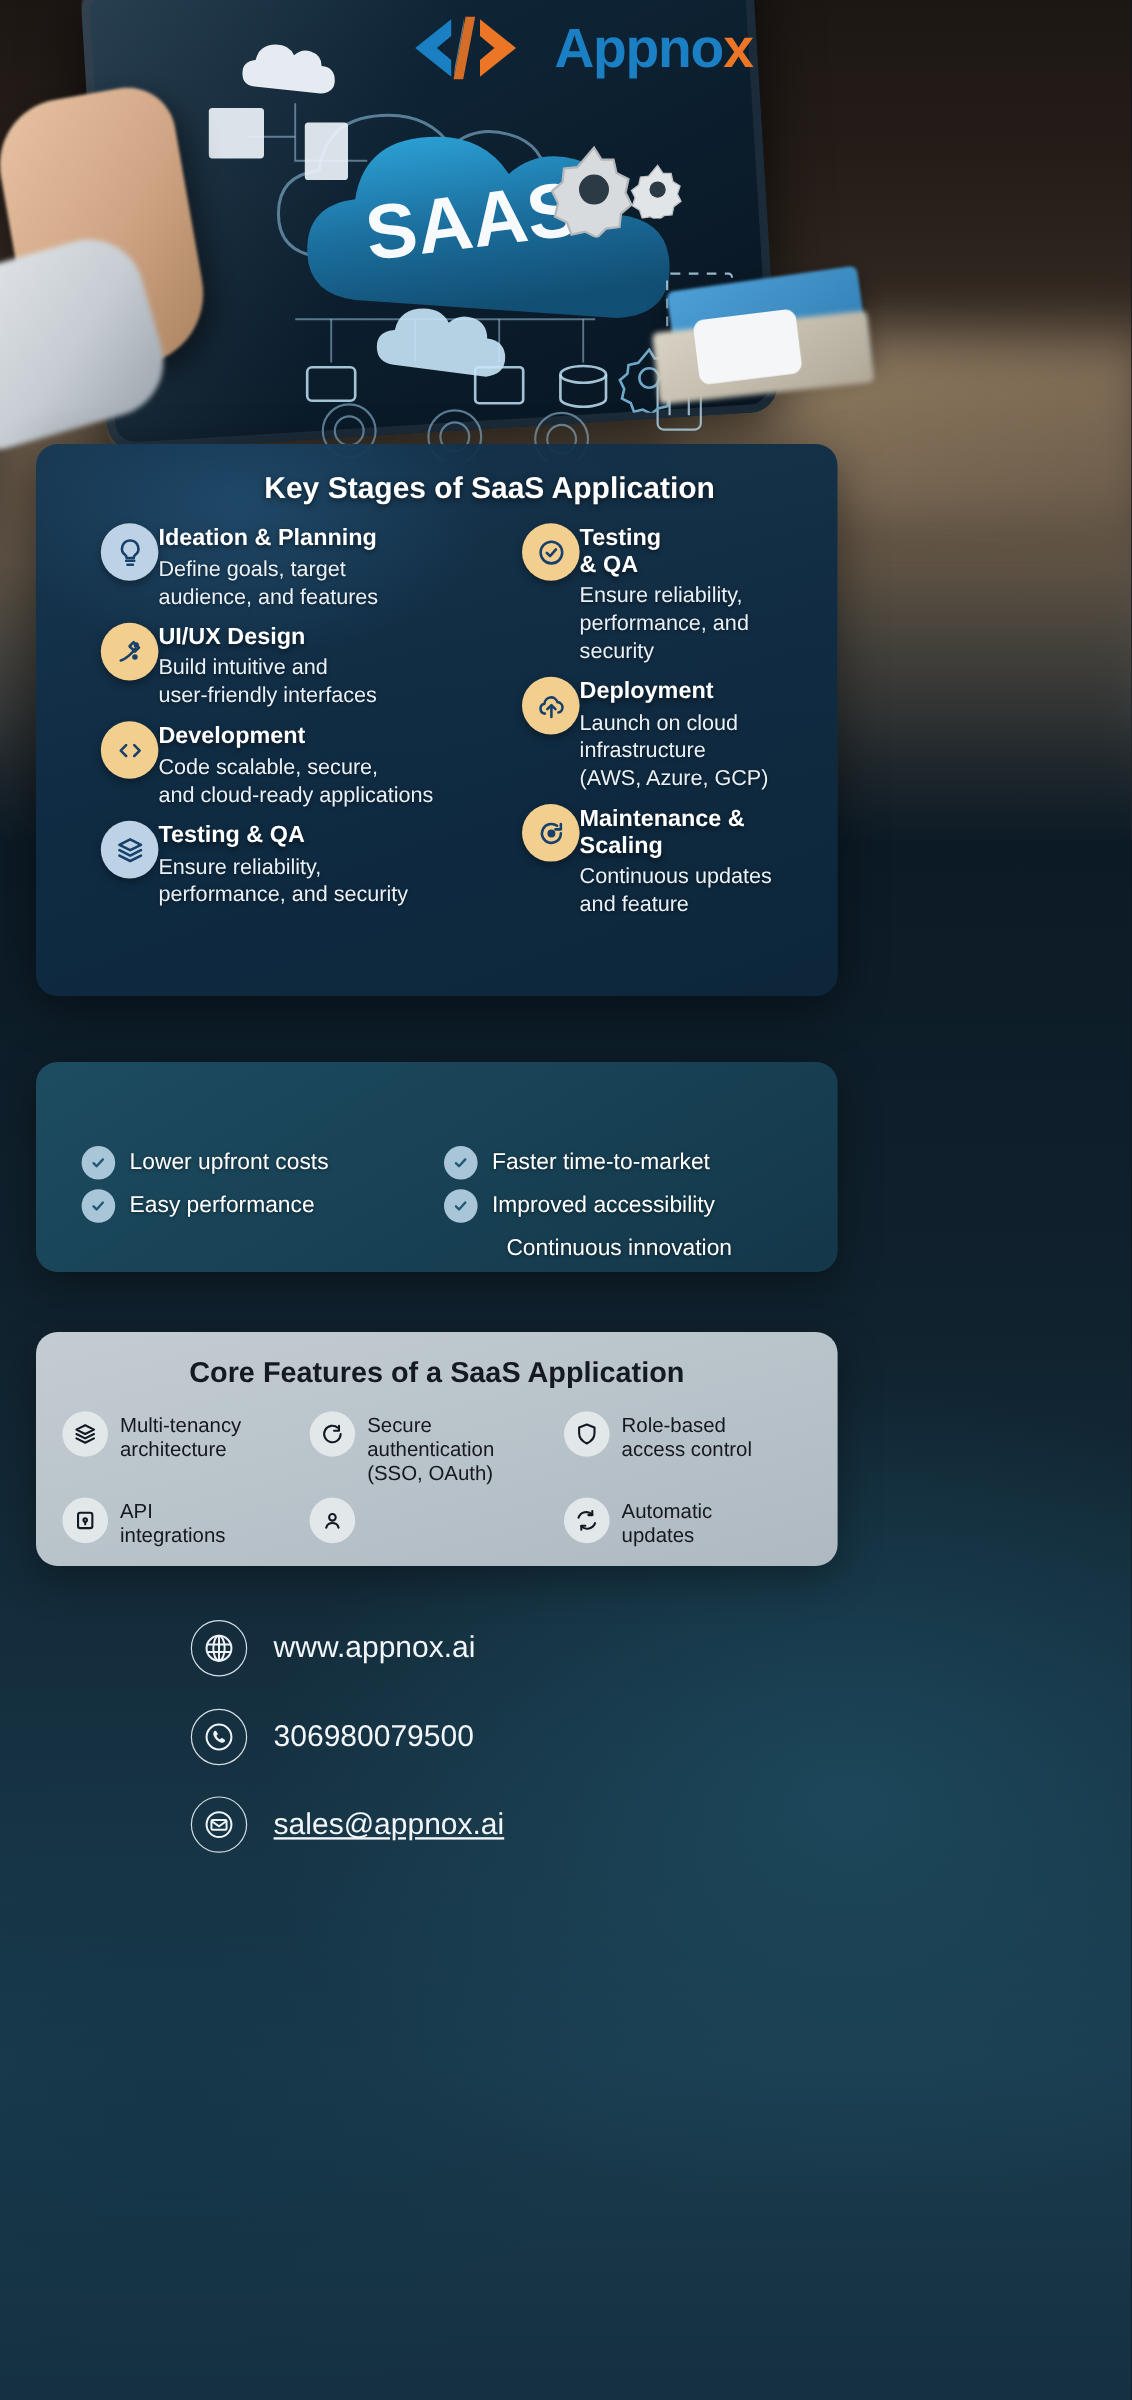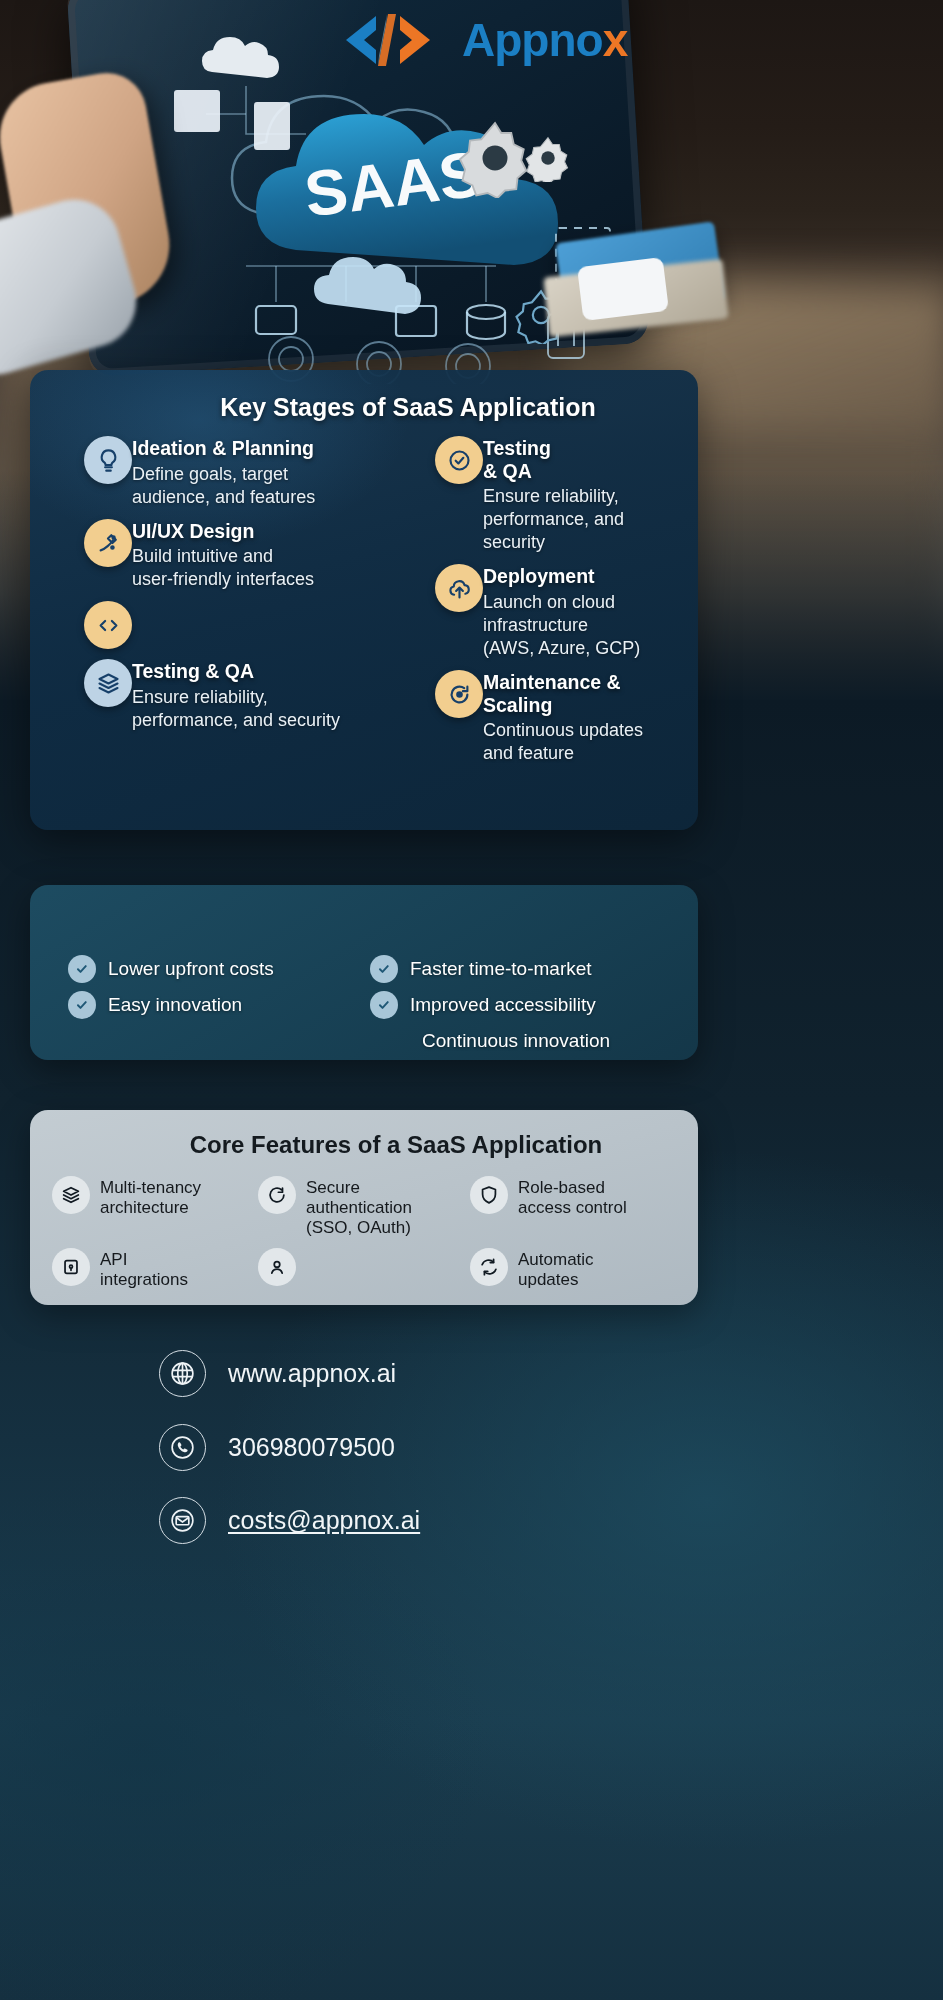--- a/index.html
+++ b/index.html
@@ -176,21 +176,21 @@
                display:flex; align-items:center; text-shadow:0 1px 3px rgba(0,0,0,0.5); }
 
   
   #card-core {
     left:30px; top:1110px; width:668px; height:195px;
     background:linear-gradient(165deg,#c3ccd2 0%,#b9c3ca 50%,#aeb9c1 100%);
     box-shadow:0 10px 34px rgba(0,0,0,0.35);
   }
   .core-title {
     position:absolute; left:0; top:21px; width:100%;
-    text-align:center; color:#141a1f; font-size:24px; font-weight:bold;margin-left:32px;
+    text-align:center; color:#141a1f; font-size:24px; font-weight:bold;
   }
   .core-grid {
     position:absolute; left:22px; top:66px; width:628px;
     display:grid; grid-template-columns:206px 212px 210px; row-gap:10px;
   }
   .core-item { display:flex; gap:10px; align-items:flex-start; }
   .core-ico {
     width:38px; height:38px; border-radius:50%; flex:none; background:#e2e7ea;
     display:flex; align-items:center; justify-content:center;
   }
@@ -357,20 +357,24 @@
             <div class="stage-h">UI/UX Design</div>
             <div class="stage-p">Build intuitive and<br>user-friendly interfaces</div>
           </div>
         </div>
         <div class="stage-item">
           <span class="stage-ico ico-gold">
             <svg width="27" height="27" viewBox="0 0 24 24" fill="none" stroke="#17406a" stroke-width="1.9" stroke-linecap="round" stroke-linejoin="round">
               <path d="M9 8l-4 4 4 4M15 8l4 4-4 4"></path>
             </svg>
           </span>
+          <div class="stage-txt">
+            <div class="stage-h">Development</div>
+            <div class="stage-p">Code scalable, secure,<br>and cloud-ready applications</div>
+          </div>
         </div>
         <div class="stage-item">
           <span class="stage-ico ico-blue">
             <svg width="27" height="27" viewBox="0 0 24 24" fill="none" stroke="#17406a" stroke-width="1.9" stroke-linecap="round" stroke-linejoin="round">
               <path d="M12 4l8 4-8 4-8-4 8-4z"></path>
               <path d="M4 12l8 4 8-4"></path>
               <path d="M4 16l8 4 8-4"></path>
             </svg>
           </span>
           <div class="stage-txt">
@@ -429,21 +433,21 @@
             </svg>
           </span>
           <span class="ben-label">Lower upfront costs</span>
         </div>
         <div class="ben-item">
           <span class="ben-check">
             <svg width="18" height="18" viewBox="0 0 24 24" fill="none" stroke="#1f5876" stroke-width="2.6" stroke-linecap="round" stroke-linejoin="round">
               <path d="M6.6 12.4l3.4 3.4 7-7.6"></path>
             </svg>
           </span>
-          <span class="ben-label">Easy innovation</span>
+          <span class="ben-label">Easy performance</span>
         </div>
       </div>
     <div class="ben-col" id="ben-right">
         <div class="ben-item">
           <span class="ben-check">
             <svg width="18" height="18" viewBox="0 0 24 24" fill="none" stroke="#1f5876" stroke-width="2.6" stroke-linecap="round" stroke-linejoin="round">
               <path d="M6.6 12.4l3.4 3.4 7-7.6"></path>
             </svg>
           </span>
           <span class="ben-label">Faster time-to-market</span>
@@ -543,16 +547,16 @@
   </div>
 
   <div class="contact" id="contact-mail">
     <span class="contact-ico">
       <svg width="27" height="27" viewBox="0 0 24 24" fill="none" stroke="#eef3f6" stroke-width="1.5">
         <circle cx="12" cy="12" r="9.2"></circle>
         <rect x="6.4" y="8.6" width="11.2" height="7.2" rx="1"></rect>
         <path d="M6.4 9.3l5.6 4 5.6-4"></path>
       </svg>
     </span>
-    <span class="contact-text link">costs@appnox.ai</span>
+    <span class="contact-text link">sales@appnox.ai</span>
   </div>
 
 </div>
 
 </body></html>

